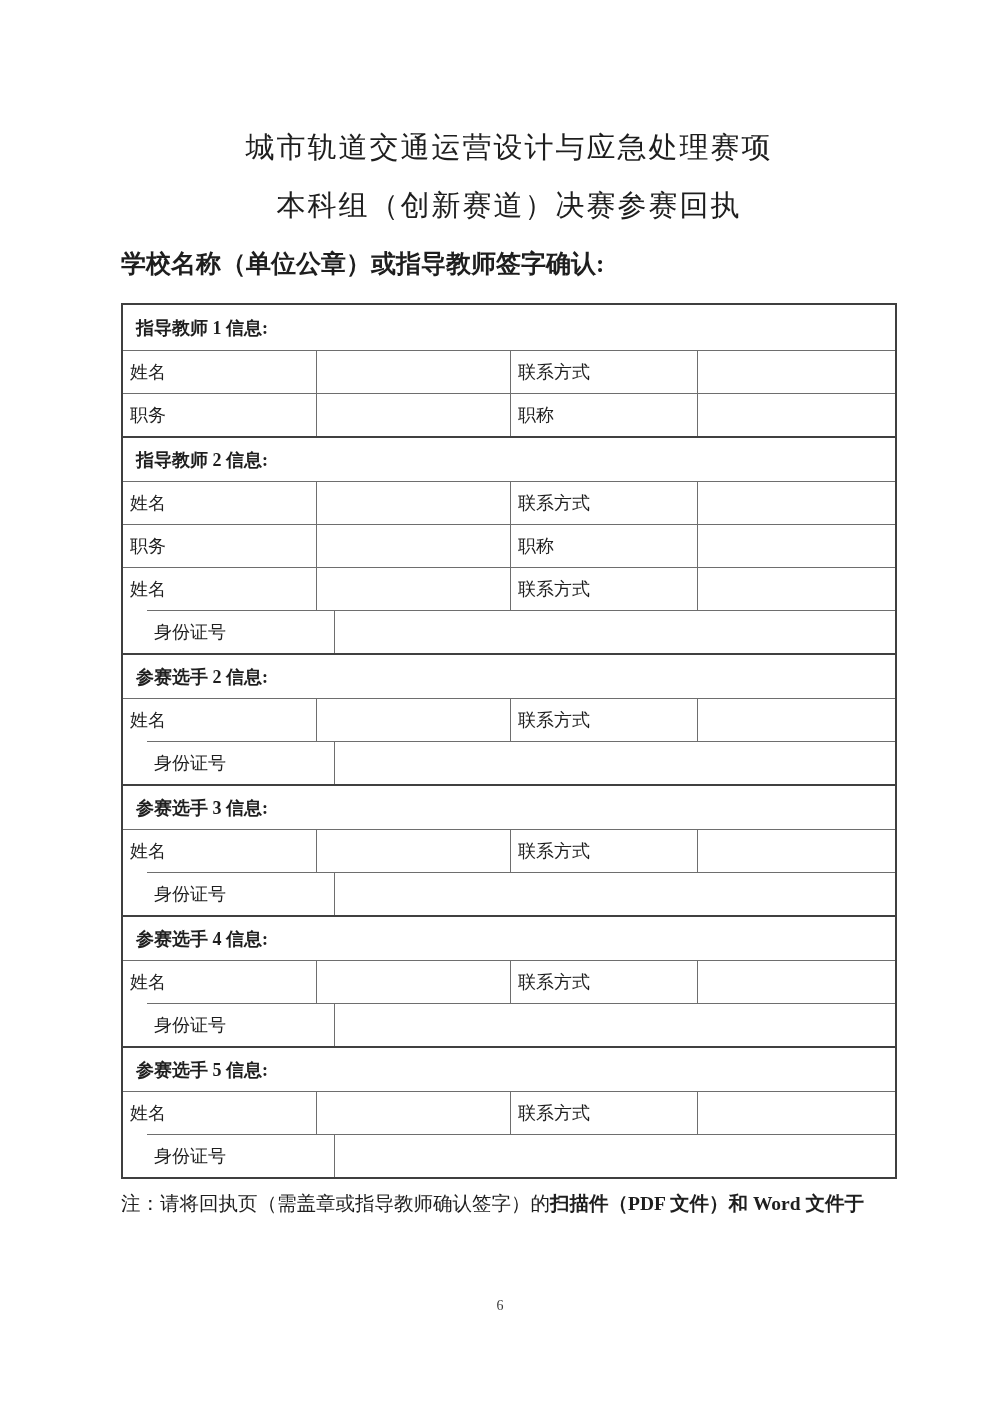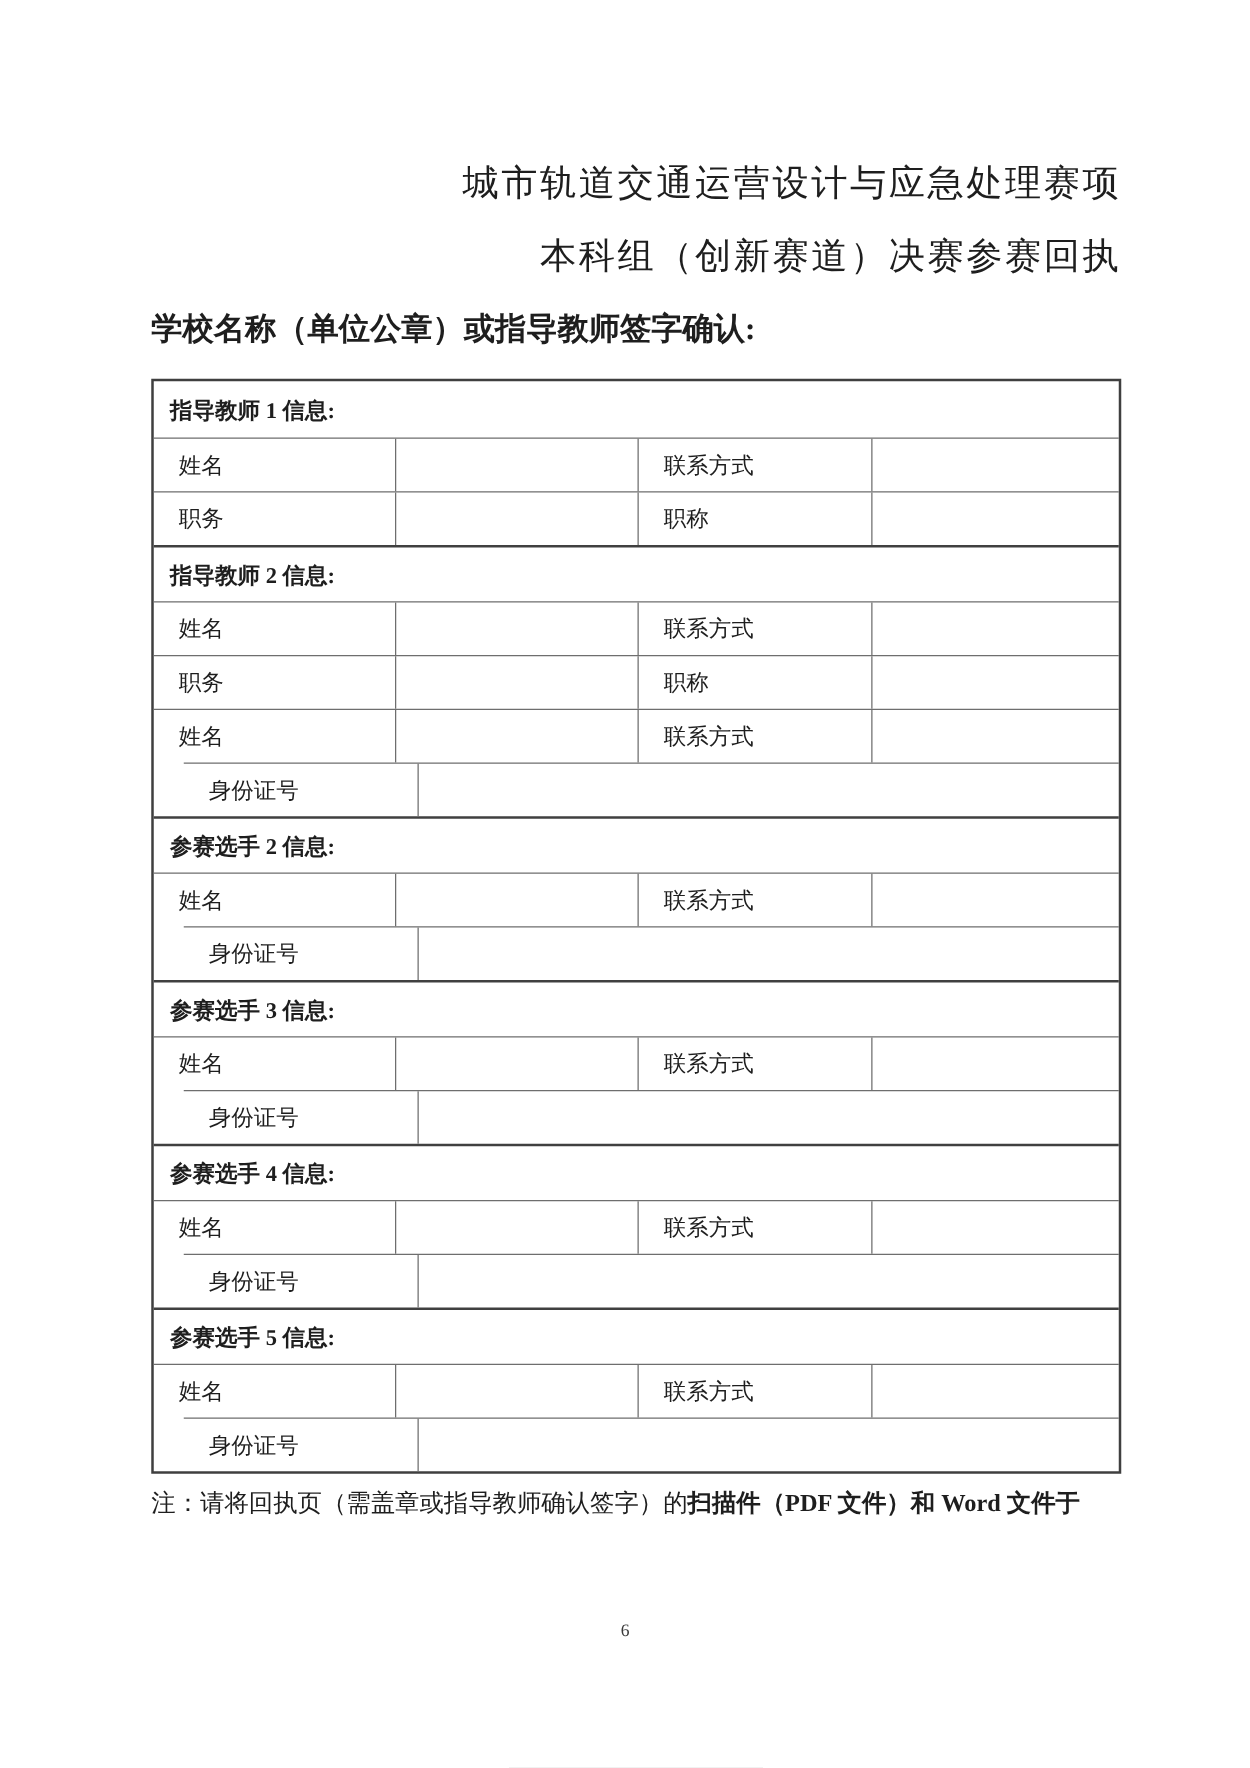--- a/index.html
+++ b/index.html
@@ -8,21 +8,21 @@
     width: 1000px;
     height: 1414px;
     margin: 0 auto;
     background: #ffffff;
     font-family: "Liberation Serif", "DejaVu Serif", serif;
     color: #1e1e1e;
     box-sizing: border-box;
     padding: 0 103px 0 121px;
     overflow: hidden;
   }
-  .title-block { margin: 0; padding-top: 118px; text-align: right; }
+  .title-block { margin: 0; padding-top: 118px; text-align: center; }
   .title-line {
     font-size: 29px;
     line-height: 58px;
     letter-spacing: 2px;
     font-weight: 400;
     white-space: nowrap;
   }
   .confirm-line {
     margin-top: 19px;
     font-size: 25px;
@@ -49,21 +49,21 @@
     display: grid;
     height: 43px;
     border-top: 1px solid #6e6e6e;
     box-sizing: border-box;
   }
   .trow.pair { grid-template-columns: 194fr 195fr 188fr 199fr; }
   .trow.wide { grid-template-columns: 194fr 582fr; margin-left: 24px; }
   .cell {
     display: flex;
     align-items: center;
-    padding-left: 20px;
+    padding-left: 7px;
     font-size: 18px;
     border-left: 1px solid #6e6e6e;
     box-sizing: border-box;
     overflow: hidden;
   }
   .cell.c0 { border-left: none; }
   .note {
     margin-top: 8px;
     font-size: 19.5px;
     line-height: 33px;

